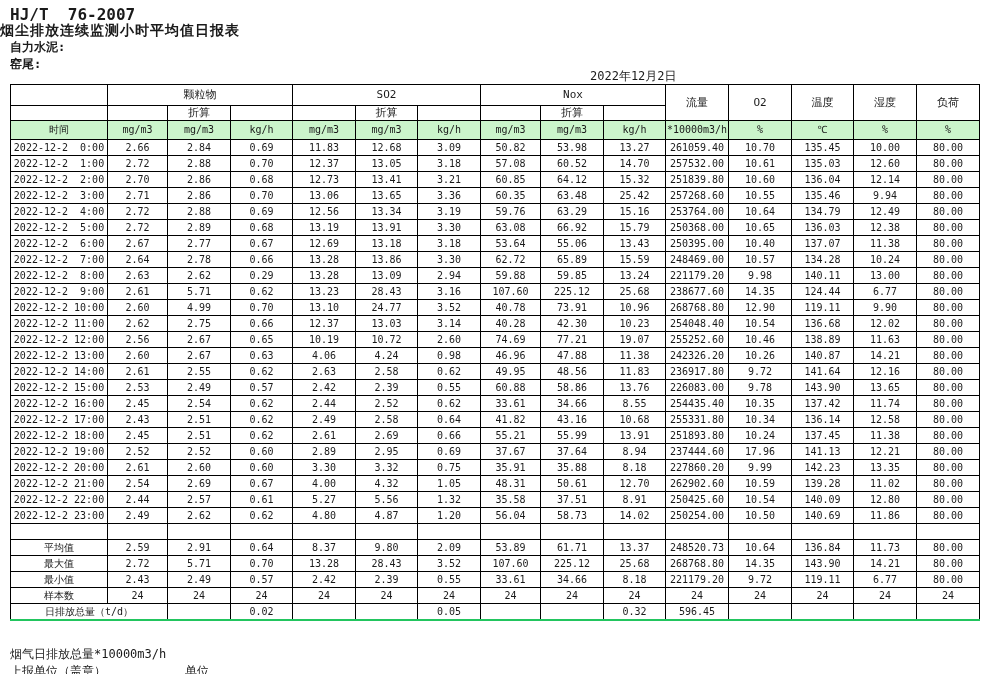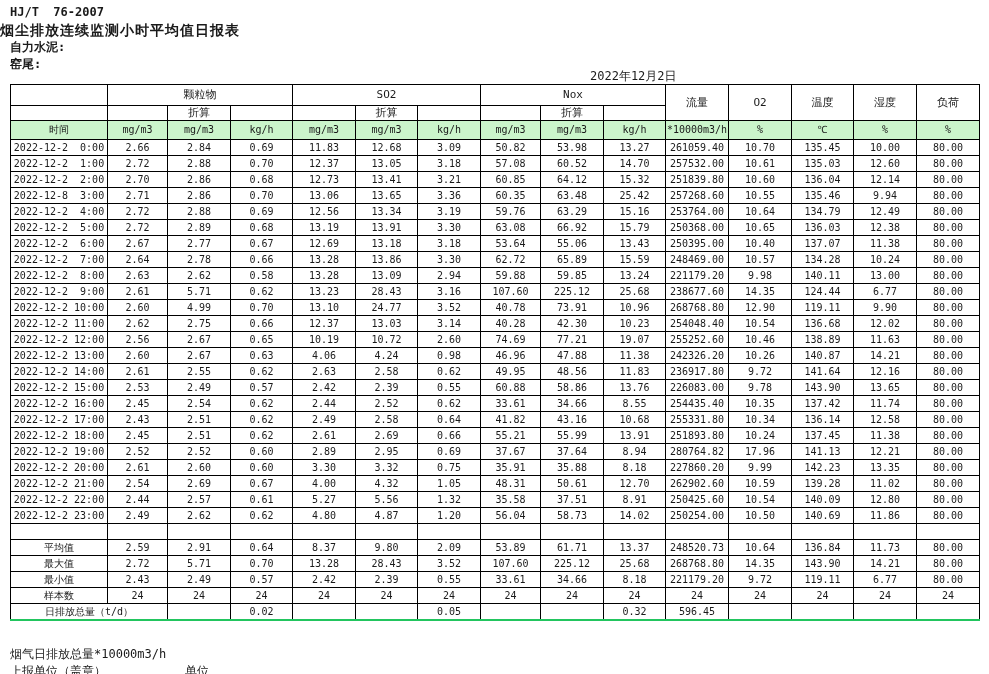--- a/index.html
+++ b/index.html
@@ -4,21 +4,21 @@
 <style>
   html,body{margin:0;padding:0;background:#fff;}
   .page{
     position:relative;
     width:989px;height:674px;
     background:#ffffff;
     font-family:"DejaVu Sans Mono", monospace;
     color:#1a1a1a;
     overflow:hidden;
   }
-  .std-no{position:absolute;left:10px;top:5px;font-size:12px;font-weight:bold;white-space:pre;text-align:right;}
+  .std-no{position:absolute;left:10px;top:5px;font-size:16px;font-weight:bold;white-space:pre;text-align:right;}
   .doc-title{position:absolute;left:0;top:22px;width:100%;text-align:left;font-size:14px;font-weight:bold;letter-spacing:1px;}
   .company{position:absolute;left:10px;top:39px;font-size:12px;font-weight:bold;text-align:center;}
   .station{position:absolute;left:10px;top:56px;font-size:12px;font-weight:bold;}
   .doc-date{position:absolute;left:590px;top:52px;font-size:12px;margin-top:16px;}
   table.report{
     position:absolute;left:10px;top:84px;
     width:969px;
     border-collapse:collapse;table-layout:fixed;
   }
   table.report td{
@@ -155,21 +155,21 @@
           <td>60.85</td>
           <td>64.12</td>
           <td>15.32</td>
           <td>251839.80</td>
           <td>10.60</td>
           <td>136.04</td>
           <td>12.14</td>
           <td>80.00</td>
         </tr>
         <tr>
-          <td>2022-12-8  3:00</td>
+          <td>2022-12-2  3:00</td>
           <td>2.71</td>
           <td>2.86</td>
           <td>0.70</td>
           <td>13.06</td>
           <td>13.65</td>
           <td>3.36</td>
           <td>60.35</td>
           <td>63.48</td>
           <td>25.42</td>
           <td>257268.60</td>
@@ -243,21 +243,21 @@
           <td>248469.00</td>
           <td>10.57</td>
           <td>134.28</td>
           <td>10.24</td>
           <td>80.00</td>
         </tr>
         <tr>
           <td>2022-12-2  8:00</td>
           <td>2.63</td>
           <td>2.62</td>
-          <td>0.58</td>
+          <td>0.29</td>
           <td>13.28</td>
           <td>13.09</td>
           <td>2.94</td>
           <td>59.88</td>
           <td>59.85</td>
           <td>13.24</td>
           <td>221179.20</td>
           <td>9.98</td>
           <td>140.11</td>
           <td>13.00</td>
@@ -437,21 +437,21 @@
           <td>2022-12-2 19:00</td>
           <td>2.52</td>
           <td>2.52</td>
           <td>0.60</td>
           <td>2.89</td>
           <td>2.95</td>
           <td>0.69</td>
           <td>37.67</td>
           <td>37.64</td>
           <td>8.94</td>
-          <td>280764.82</td>
+          <td>237444.60</td>
           <td>17.96</td>
           <td>141.13</td>
           <td>12.21</td>
           <td>80.00</td>
         </tr>
         <tr>
           <td>2022-12-2 20:00</td>
           <td>2.61</td>
           <td>2.60</td>
           <td>0.60</td>

